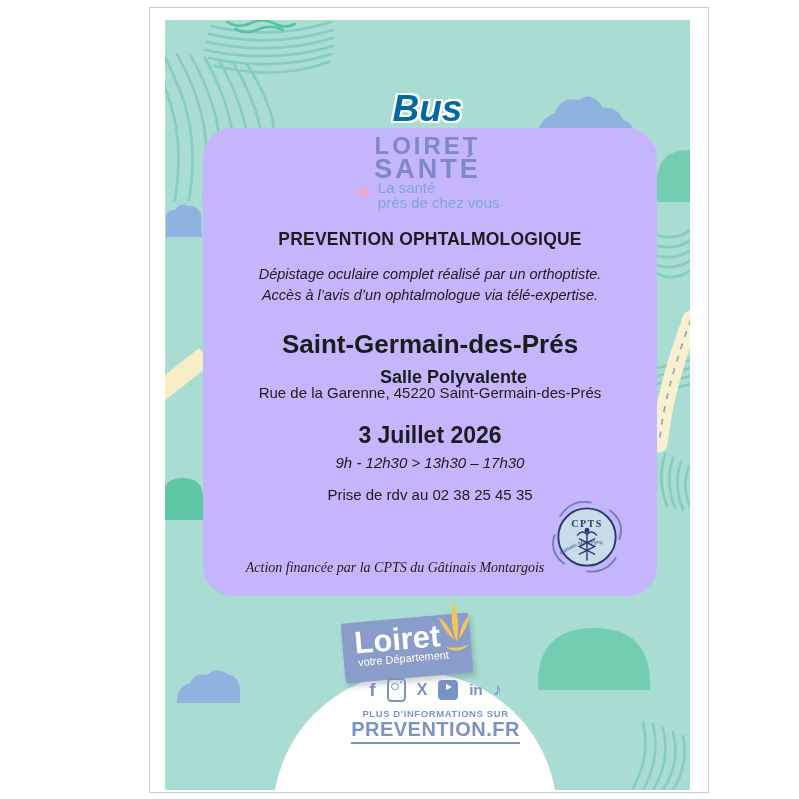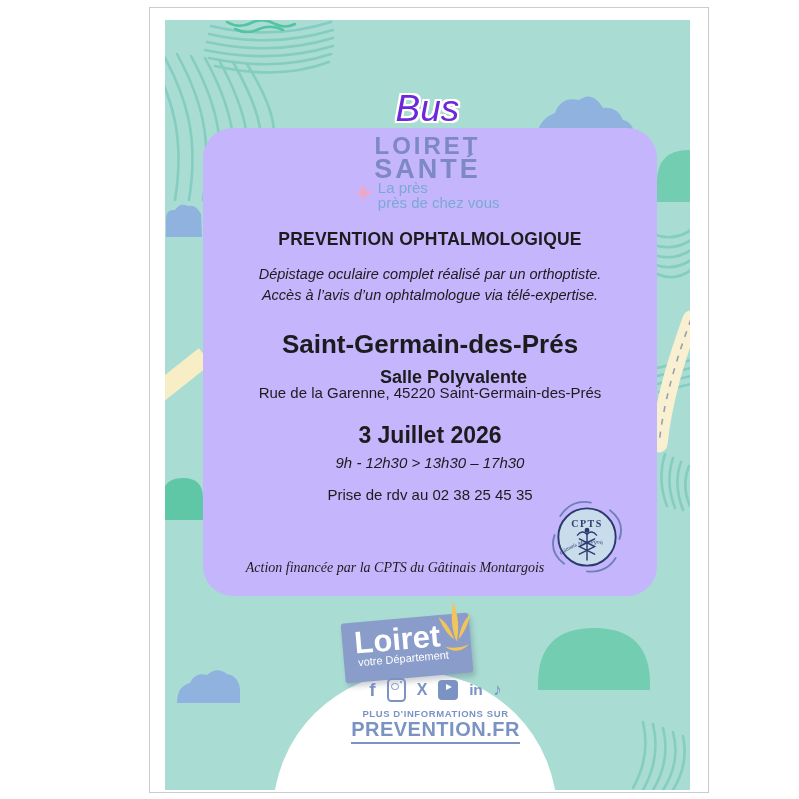--- a/index.html
+++ b/index.html
@@ -15,21 +15,21 @@
   .t-venue{top:239px;font-size:18px;font-weight:bold;margin-left:47px;}
   .t-addr{top:256px;font-size:15px;}
   .t-date{top:294px;font-size:23px;font-weight:bold;}
   .t-hours{top:326px;font-size:15px;font-style:italic;}
   .t-phone{top:358px;font-size:15px;}
   .t-fund{top:432px;font-size:14px;font-style:italic;transform:translateX(-35px);font-family:Liberation Serif, serif;}
   .stamp{position:absolute;left:341px;top:366px;z-index:2;}
   
   .brand{position:absolute;inset:0;z-index:4;pointer-events:none;}
   .brand div{position:absolute;left:0;right:0;text-align:center;}
-  .b-bus{top:68px;font-size:37px;font-weight:normal;font-style:italic;color:#6d28d9;
+  .b-bus{top:68px;font-size:37px;font-weight:bold;font-style:italic;color:#0369a1;
     text-shadow:-2px 0 #fff,2px 0 #fff,0 -2px #fff,0 2px #fff,-2px -2px #fff,2px 2px #fff,-2px 2px #fff,2px -2px #fff;}
   .b-loiret{top:112px;font-size:24px;font-weight:bold;letter-spacing:3px;color:#7e88c4;}
   .b-sante{top:134px;font-size:27px;font-weight:bold;letter-spacing:3px;color:#7e88c4;}
   .b-tag{top:161px;display:flex;justify-content:center;align-items:flex-start;gap:6px;}
   .b-plus{font-size:28px;font-weight:bold;color:#f2a6c0;line-height:24px;}
   .b-tagtxt{text-align:left;font-size:15px;line-height:14.5px;color:#7ca9d3;}
   
   .dept{position:absolute;left:178px;top:598px;width:128px;height:60px;background:#8a9cc9;border-radius:3px;
     transform:rotate(-5deg);z-index:4;box-shadow:2px 4px 5px rgba(60,70,90,.25);}
   .dept-name{color:#fff;font-size:31px;font-weight:bold;line-height:32px;padding:5px 0 0 12px;}
@@ -157,21 +157,21 @@
         </svg>
       </div>
 
       <div class="brand">
         <div class="b-bus">Bus</div>
         <div class="b-loiret">LOIRET</div>
         <div class="b-sante">SANTÉ</div>
         <div class="b-tag">
           <span class="b-plus">+</span>
           <span class="b-tagtxt">
-            <span>La près</span><br>
+            <span>La santé</span><br>
             <span>près de chez vous</span>
           </span>
         </div>
       </div>
 
       <div class="dept">
         <div class="dept-name">Loiret</div>
         <div class="dept-sub">votre Département</div>
         <svg class="fleur" width="44" height="64" viewBox="0 0 44 64">
           <g fill="#f2c45c">

